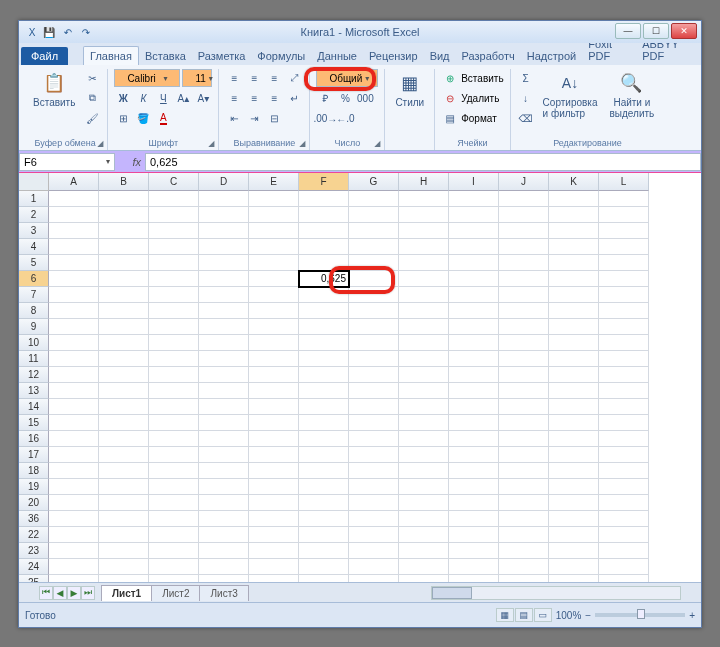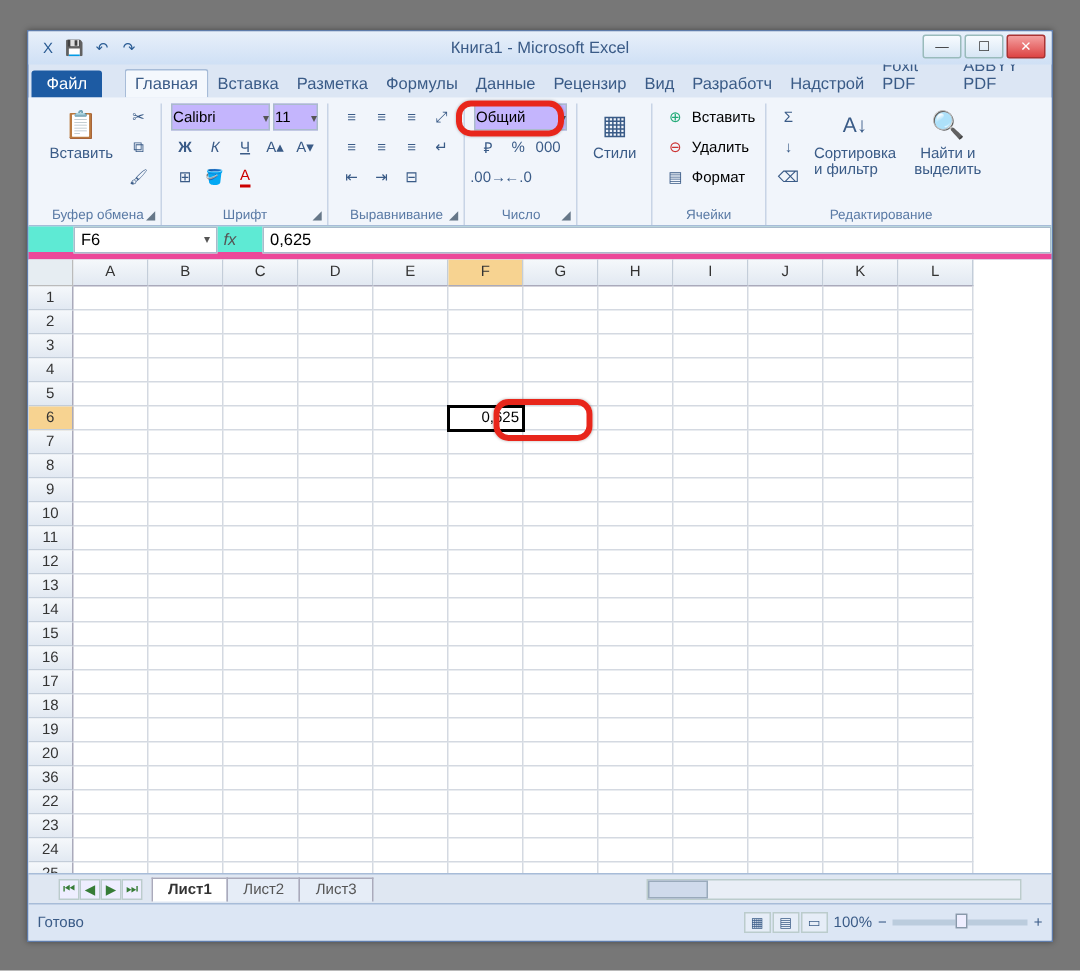--- a/index.html
+++ b/index.html
@@ -16,29 +16,29 @@
 .file-tab { background: #1d5ba3; color: #fff; padding: 3px 10px; border-radius: 2px 2px 0 0; margin-right: 15px; }
 .tab { padding: 3px 6px; cursor: default; }
 .tab.active { background: #f4f8fd; border: 1px solid #a7bcd8; border-bottom: none; border-radius: 2px 2px 0 0; }
 .ribbon { background: #f1f5fb; border-bottom: 1px solid #a7bcd8; display: flex; height: 86px; padding: 4px 4px 0 4px; }
 .group { border-right: 1px solid #c8d4e6; padding: 0 6px; display: flex; flex-direction: column; justify-content: space-between; position: relative; }
 .group-label { font-size: 9px; color: #5a7aa5; text-align: center; padding-bottom: 2px; }
 .group-body { display: flex; gap: 4px; align-items: flex-start; flex: 1; }
 .vstack { display: flex; flex-direction: column; gap: 2px; }
 .hstack { display: flex; gap: 2px; align-items: center; }
 .small-btn { width: 18px; height: 18px; display: flex; align-items: center; justify-content: center; font-size: 10px; color: #3a5b87; border: 1px solid transparent; }
-.combo { border: 1px solid #abc; background: #c4b5fd; font-size: 10px; padding: 1px 0; height: 18px; display: flex; align-items: center; justify-content: space-between; }
+.combo { border: 1px solid #abc; background: #fdba74; font-size: 10px; padding: 1px 12px; height: 18px; display: flex; align-items: center; justify-content: space-between; }
 .combo .dd { color: #555; font-size: 8px; margin-left: 3px; }
 .big-btn { display: flex; flex-direction: column; align-items: center; gap: 2px; font-size: 10px; color: #3a5b87; padding: 2px 4px; }
 .big-btn .icon { width: 24px; height: 24px; display: flex; align-items: center; justify-content: center; font-size: 18px; }
 .highlight { border: 4px solid #e8261b; border-radius: 10px; position: absolute; pointer-events: none; box-shadow: 0 0 2px rgba(0,0,0,.3); }
 .hl-number { left: 346px; top: 26px; width: 64px; height: 22px; }
-.namebox-row { height: 22px; background: #5eead4; border-bottom: 5px solid #ec4899; display: flex; align-items: center; font-size: 11px; padding-left: 30px; }
+.namebox-row { height: 22px; background: #c4b5fd; border-bottom: 1px solid #ec4899; display: flex; align-items: center; font-size: 11px; }
 .namebox { width: 96px; height: 18px; background: #fff; border: 1px solid #abc; display: flex; align-items: center; justify-content: space-between; padding: 0 4px; font-size: 11px; }
-.fx-btn { width: 22px; text-align: left; font-style: italic; color: #555; font-size: 11px; margin: 0 4px; }
+.fx-btn { width: 22px; text-align: right; font-style: italic; color: #555; font-size: 11px; margin: 0 4px; }
 .formula-bar { flex: 1; height: 18px; background: #fff; border: 1px solid #abc; padding: 0 4px; font-size: 11px; display: flex; align-items: center; }
 .sheet-area { flex: 1; background: #fff; position: relative; overflow: hidden; }
 .corner { position: absolute; left: 0; top: 0; width: 30px; height: 18px; background: #e6edf2; border-right: 1px solid #bbb; border-bottom: 1px solid #bbb; }
 .col-headers { position: absolute; left: 30px; top: 0; right: 0; height: 18px; display: flex; }
 .col-h { width: 50px; background: linear-gradient(#f5f8fb,#e2e9f2); border-right: 1px solid #c3cdd9; border-bottom: 1px solid #aab; font-size: 10px; color: #333; display: flex; align-items: center; justify-content: center; }
 .col-h.sel { background: #f7d391; }
 .row-headers { position: absolute; left: 0; top: 18px; bottom: 0; width: 30px; }
 .row-h { height: 16px; background: linear-gradient(#f5f8fb,#e2e9f2); border-bottom: 1px solid #c3cdd9; border-right: 1px solid #aab; font-size: 10px; color: #333; display: flex; align-items: center; justify-content: center; }
 .row-h.sel { background: #f7d391; }
 .grid { position: absolute; left: 30px; top: 18px; right: 0; bottom: 0; }

